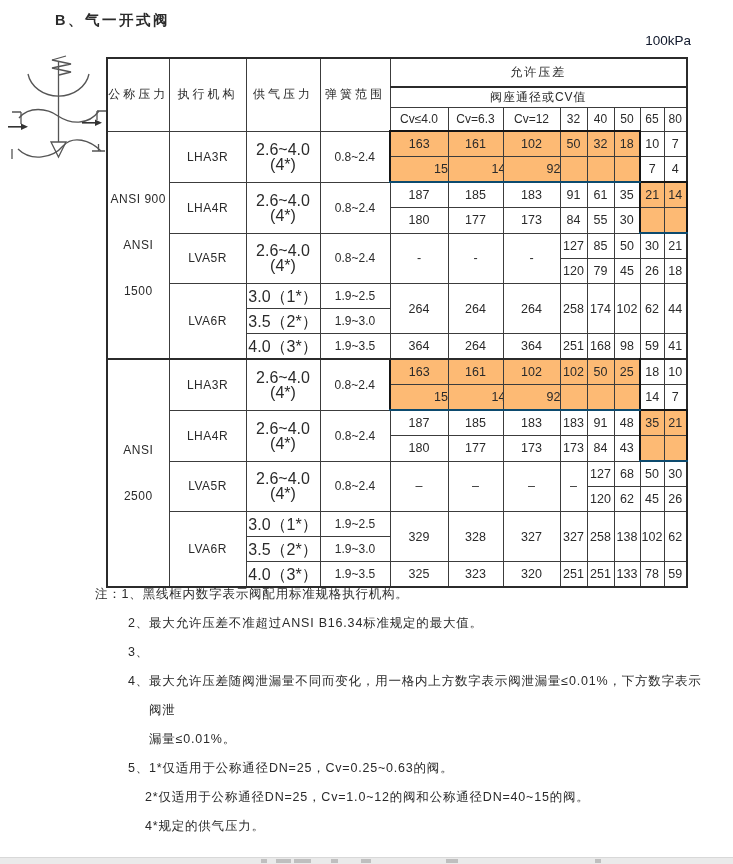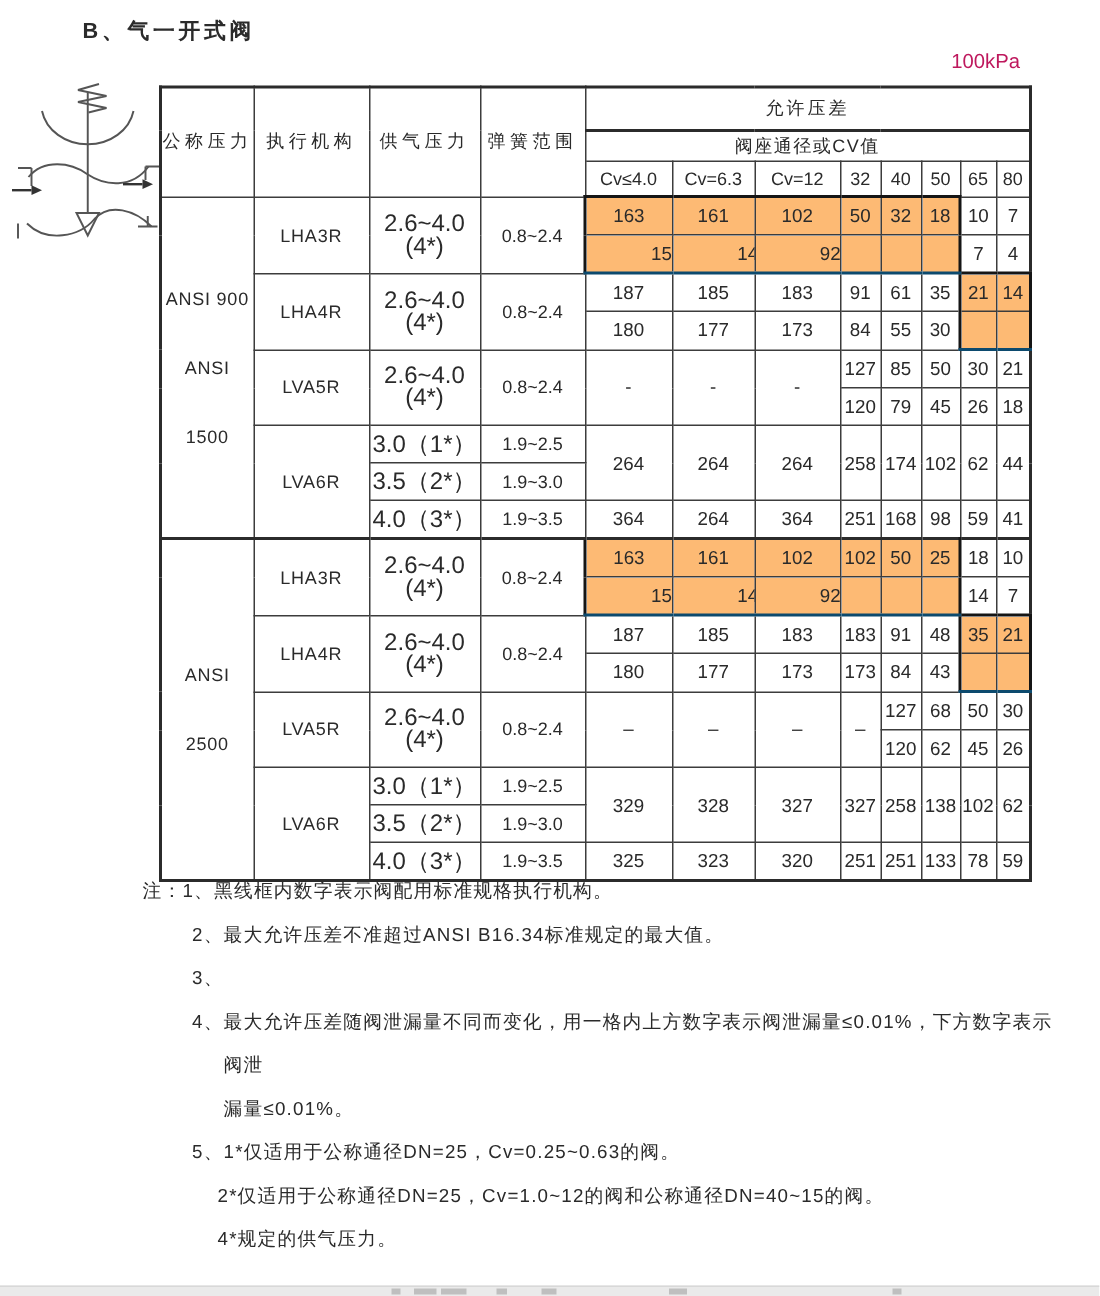--- a/index.html
+++ b/index.html
@@ -6,21 +6,21 @@
   body{
     width:733px;height:864px;position:relative;background:#ffffff;
     font-family:"Liberation Sans","DejaVu Sans",sans-serif;color:#2a2a2a;
     overflow:hidden;
   }
   .page-title{
     position:absolute;left:55px;top:11px;font-size:14.5px;font-weight:600;
     letter-spacing:2.5px;color:#2b2b2b;
   }
   .unit-label{
-    position:absolute;right:53px;top:33px;font-size:13.5px;color:#be185d;
+    position:absolute;right:42px;top:33px;font-size:13.5px;color:#0f172a;
   }
   .valve-icon{position:absolute;left:8px;top:54px;}
 
   .spec-table{
     position:absolute;left:106px;top:57px;
     border-collapse:collapse;table-layout:fixed;width:582px;
     border:2px solid #2b2b2b;
   }
   .spec-table th,.spec-table td{
     border:1px solid #3c3c3c;text-align:center;vertical-align:middle;

